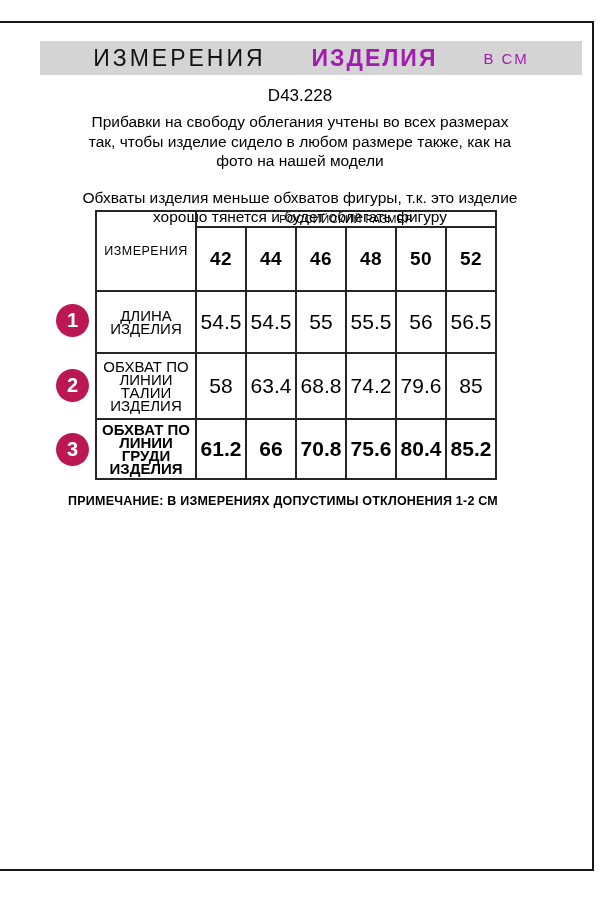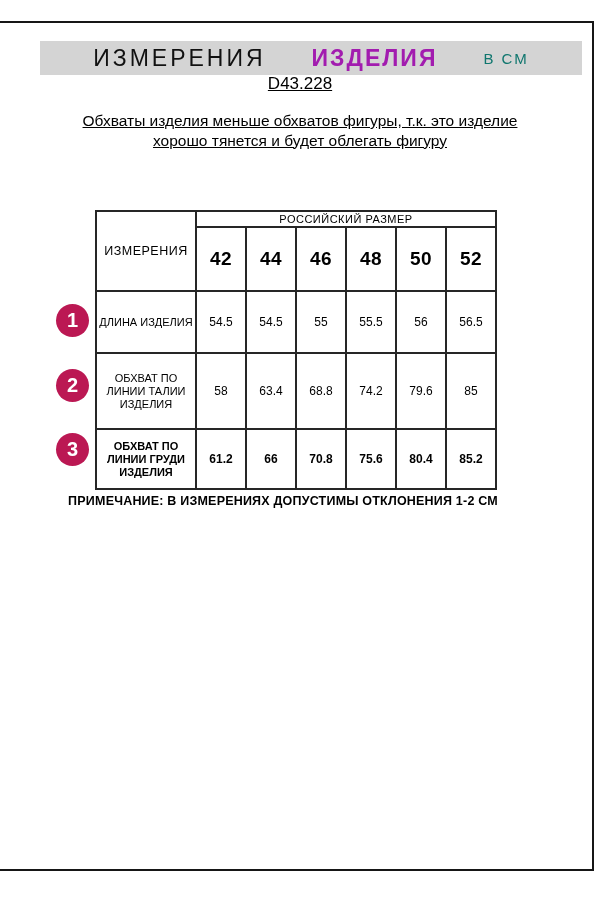--- a/index.html
+++ b/index.html
@@ -16,24 +16,24 @@
   }
 
   
   .header-bar {
     position:absolute; left:40px; top:41px; width:542px; height:34px;
     background:#d4d4d4; display:flex; align-items:center; justify-content:center;
     gap:46px;
   }
   .hb-w1 { font-size:23px; letter-spacing:3px; color:#111; }
   .hb-w2 { font-size:23px; font-weight:bold; letter-spacing:2px; color:#a21caf; }
-  .hb-unit { font-size:15px; letter-spacing:2px; color:#0f766e; }
+  .hb-unit { font-size:15px; letter-spacing:2px; color:#a21caf; }
 
   
-  .intro { position:absolute; top:74px; left:0; width:600px; text-align:center;text-decoration:underline; }
+  .intro { position:absolute; top:86px; left:0; width:600px; text-align:center; }
   .article-code { font-size:17px; }
   .intro p {
     width:444px; margin:6px auto 0 auto;
     font-size:15.5px; line-height:19.5px;
   }
   .intro p.second { margin-top:17px; }
 
   
   .size-table {
     position:absolute; left:95px; top:210px;
@@ -42,27 +42,27 @@
   .size-table th, .size-table td {
     border:2px solid #262626; text-align:center; vertical-align:middle;
     overflow:hidden;
     margin-top:24px;
   }
   col.c-label { width:100px; }
   col.c-size  { width:50px; }
   .row-group  { height:16px; }
   .row-sizes  { height:64px; }
   .row-d1 { height:62px; }
-  .row-d2 { height:76px; }
+  .row-d2 { height:66px; }
   .row-d3 { height:60px;font-weight:bold; }
   th.corner { font-weight:normal; font-size:12.5px; letter-spacing:0.5px; }
   th.group  { font-weight:normal; font-size:11px; letter-spacing:0.5px; padding:1px 0; }
   th.size   { font-weight:bold; font-size:19px; letter-spacing:0.5px; }
-  td.rowlabel { font-size:11px; line-height:13px; padding:2px 2px; }
-  td.val      { font-size:12px; }
+  td.rowlabel { font-size:15px; line-height:13px; padding:2px 2px; }
+  td.val      { font-size:21px; }
 
   
   .badge {
     position:absolute; left:56px; width:33px; height:33px; border-radius:50%;
     background:#bb1853; color:#fff; font-weight:bold; font-size:20px;
     display:flex; align-items:center; justify-content:center;
   }
   .badge.b1 { top:304px; }
   .badge.b2 { top:369px; }
   .badge.b3 { top:433px; }
@@ -79,20 +79,21 @@
 <div class="page-frame"></div>
 
 <div class="header-bar">
   <span class="hb-w1">ИЗМЕРЕНИЯ</span>
   <span class="hb-w2">ИЗДЕЛИЯ</span>
   <span class="hb-unit">В СМ</span>
 </div>
 
 <div class="intro">
   <div class="article-code">D43.228</div>
+  <p>Прибавки на свободу облегания учтены во всех размерах так, чтобы изделие сидело в любом размере также, как на фото на нашей модели</p>
   <p class="second">Обхваты изделия меньше обхватов фигуры, т.к. это изделие хорошо тянется и будет облегать фигуру</p>
 </div>
 
 <table class="size-table">
   <colgroup>
     <col class="c-label">
     <col class="c-size">
       <col class="c-size">
       <col class="c-size">
     <col class="c-size">

